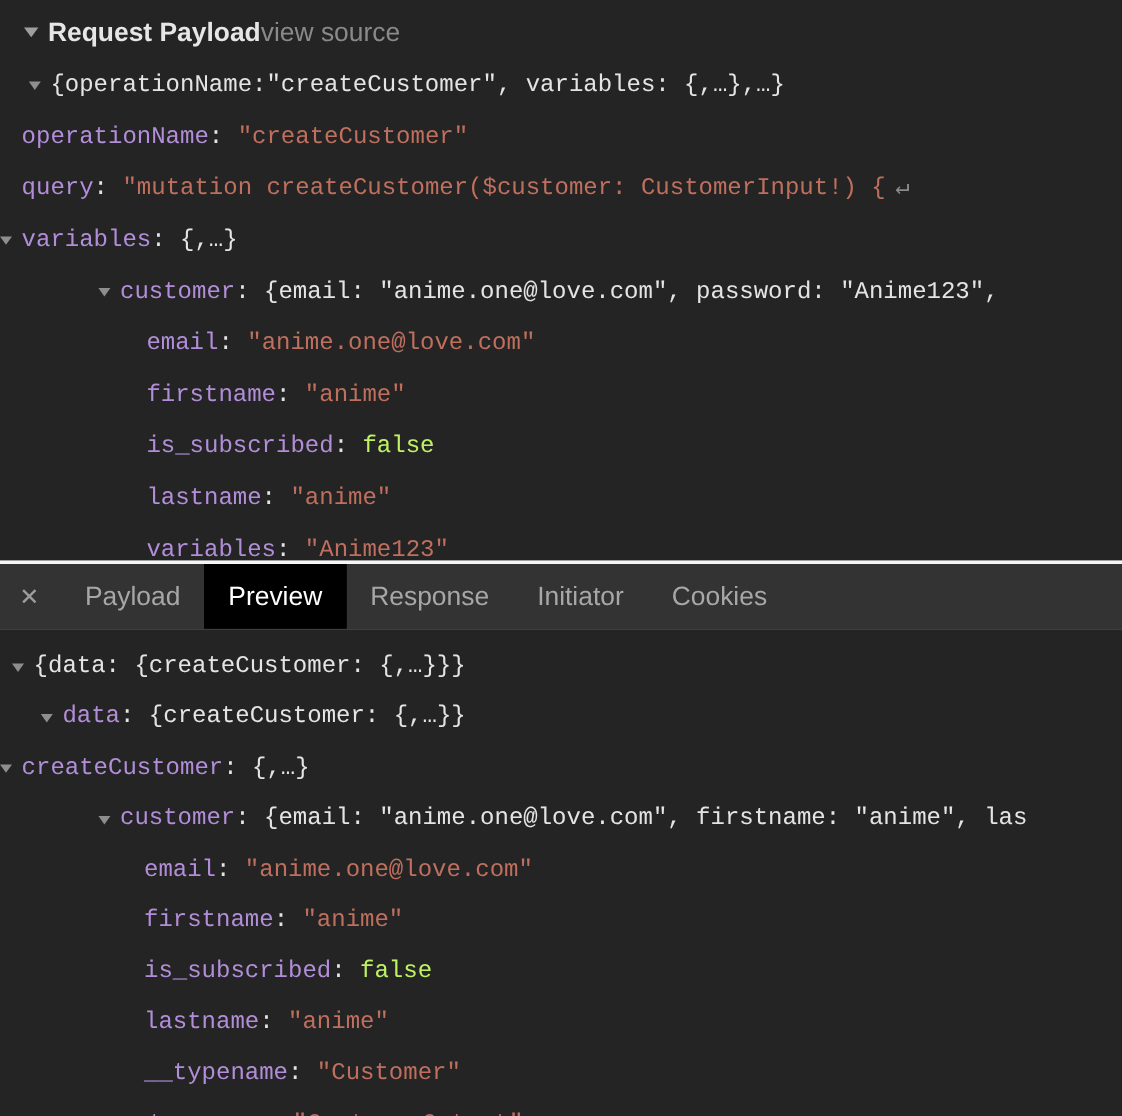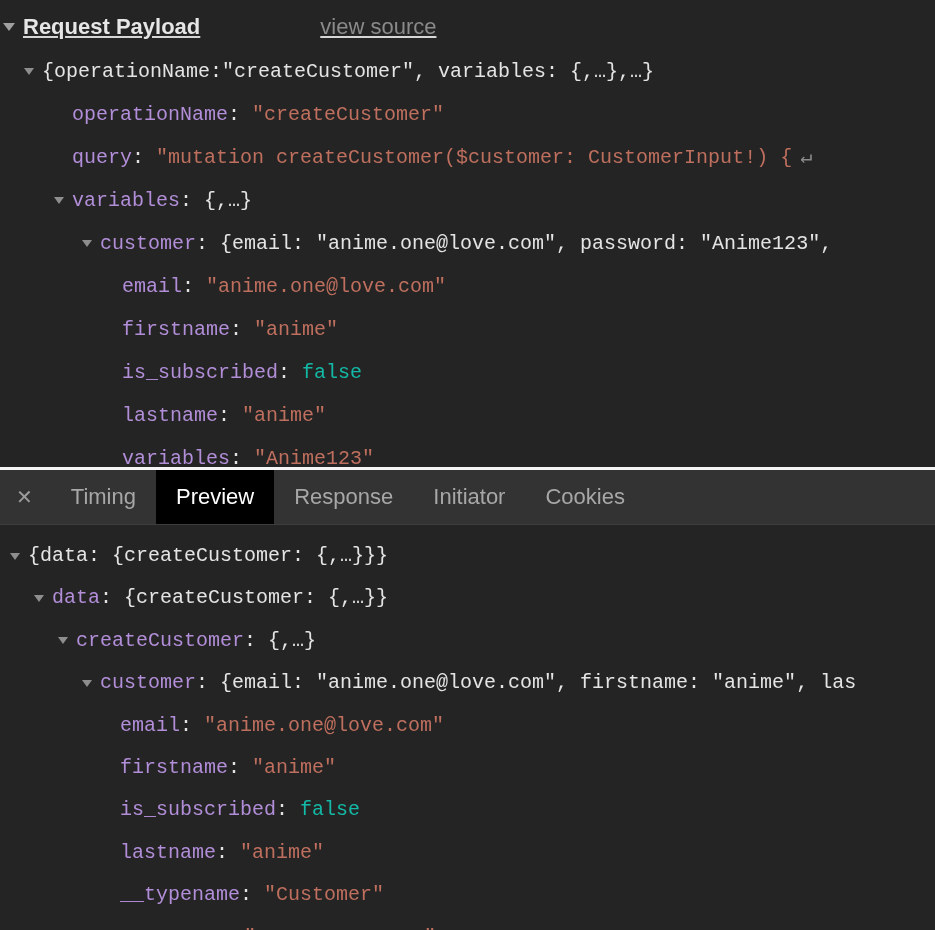--- a/index.html
+++ b/index.html
@@ -26,78 +26,76 @@
   .divider {
     height: 3px;
     background: #f5f5f5;
     width: 100%;
   }
 
   
   .section-header {
     display: flex;
     align-items: center;
-    padding: 4px 3px;
+    padding: 4px 20px;
     font-family: "Helvetica Neue", Helvetica, Arial, sans-serif;
     font-size: 22px;
     color: #d6d6d6;
-    text-decoration: underline;
   }
   .arrow {
     display: inline-block;
     width: 0; height: 0;
     border-left: 6px solid transparent;
     border-right: 6px solid transparent;
     border-top: 8px solid #9f9f9f;
     margin-right: 8px;
   }
   .arrow.small {
     border-left-width: 5px;
     border-right-width: 5px;
     border-top-width: 7px;
     border-top-color: #8e8e8e;
   }
   .section-title {
     font-weight: 600;
     color: #e6e6e6;
   }
   .view-source {
-    margin-left: 120px;
     color: #8a8a8a;
     font-weight: 400;
   }
 
   
   .tree {
     padding: 6px 0 0 0;
     font-size: 20px;
     line-height: 1.55;
     white-space: nowrap;
   }
   .row {
     display: flex;
     align-items: center;
     padding: 6px 0;
   }
   .indent-0 { padding-left: 24px; }
-  .indent-1 { padding-left: 54px; }
+  .indent-1 { }
   .indent-2b { padding-left: 82px; }
   .indent-3 { padding-left: 106px; }
 
   .b-indent-0 { padding-left: 10px; }
   .b-indent-1 { padding-left: 34px; }
-  .b-indent-2 { padding-left: 58px; }
+  .b-indent-2 { }
   .b-indent-3 { padding-left: 82px; }
   .b-indent-4 { padding-left: 120px; }
   .b-indent-4b { padding-left: 100px; }
 
   .key    { color: #b28ed9; }   
   .punct  { color: #e4e4e4; }   
   .str    { color: #bf6f5e; }   
-  .bool   { color: #14b8a6; }
+  .bool   { color: #bef264; }
   .rarr   { color: #8a8a8a; padding: 0 6px 0 8px; }
 
   
   .tabbar {
     display: flex;
     align-items: center;
     background: #333333;
     height: 55px;
     border-bottom: 1px solid #3d3d3d;
     font-family: "Helvetica Neue", Helvetica, Arial, sans-serif;
@@ -212,21 +210,21 @@
 
   </div>
 </div>
 
 <div class="divider"></div>
 
 <div class="panel-bottom">
 
   <div class="tabbar">
     <span class="tab-close">✕</span>
-    <span class="tab">Timing</span>
+    <span class="tab">Payload</span>
     <span class="tab active">Preview</span>
     <span class="tab">Response</span>
     <span class="tab">Initiator</span>
     <span class="tab">Cookies</span>
   </div>
 
   <div class="bottom-tree">
 
     <div class="row b-indent-0">
       <span class="arrow small"></span>

